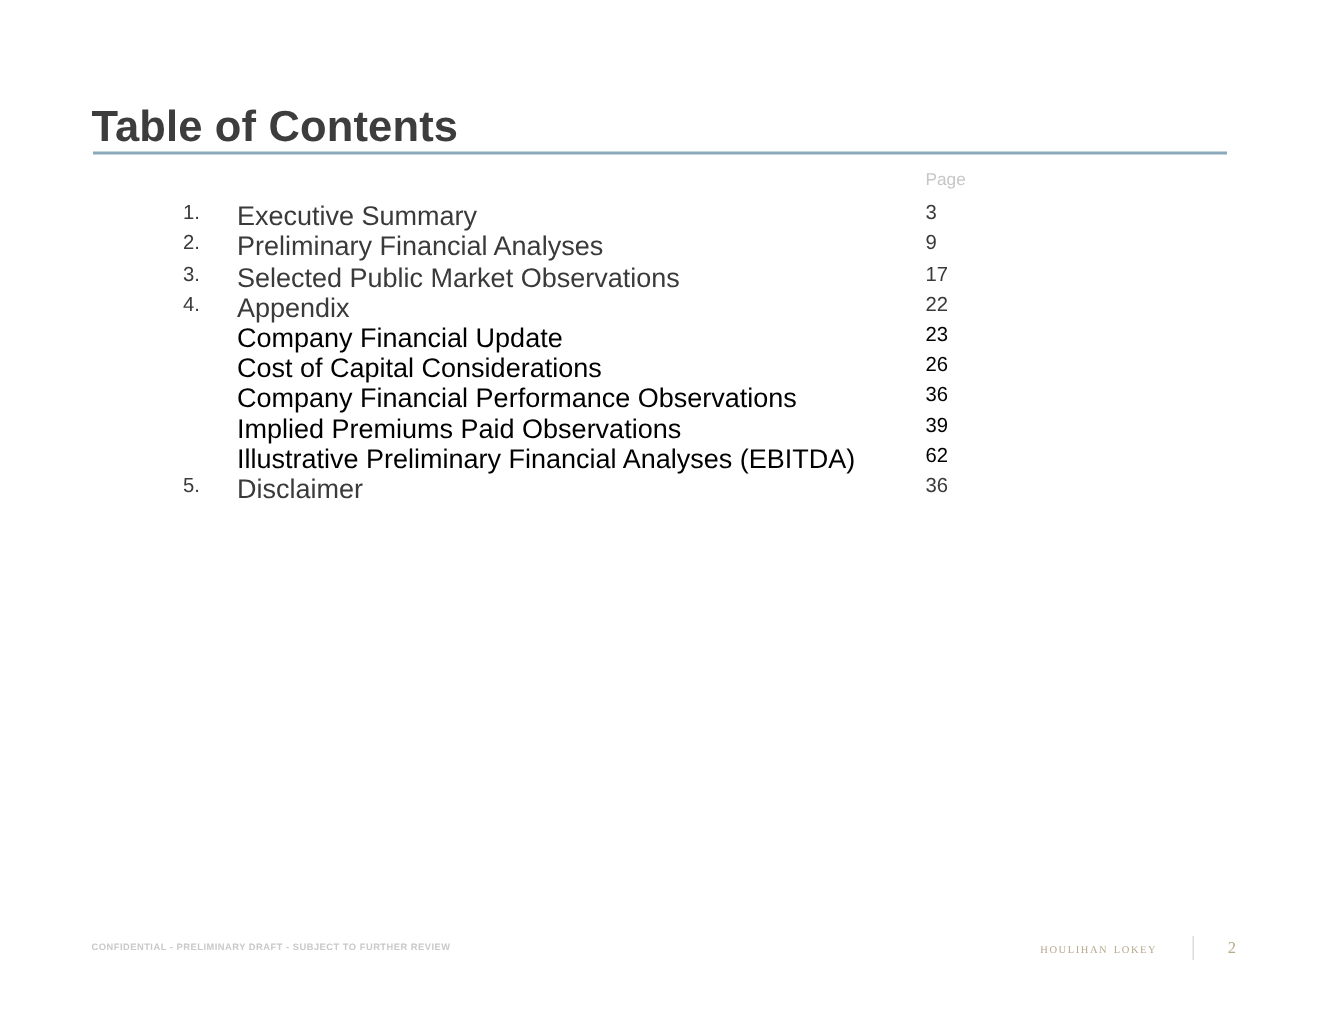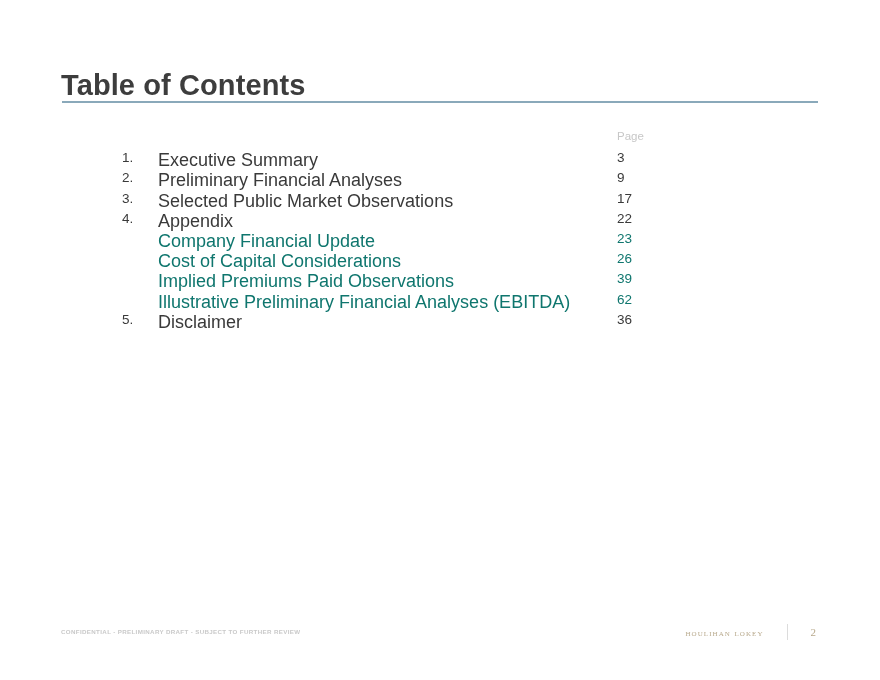--- a/index.html
+++ b/index.html
@@ -33,21 +33,21 @@
     top: 101px;
     width: 756px;
     height: 2px;
     background: #8aa9ba;
   }
 
   
   #toc {
     position: absolute;
     left: 0;
-    top: 130px;
+    top: 114px;
     width: 796px;
   }
   .toc-head-row,
   .toc-row {
     position: relative;
     height: 20.2px;
   }
   .toc-num {
     position: absolute;
     left: 122px;
@@ -65,21 +65,21 @@
     margin-left: 10px;
   }
   .toc-page {
     position: absolute;
     left: 617px;
     font-size: 13.5px;
     color: #3a3a3a;
   }
   .toc-row.sub .toc-label,
   .toc-row.sub .toc-page {
-    color: #0f766e;
+    color: #000000;
   }
   .page-col-header {
     position: absolute;
     left: 617px;
     font-size: 11.5px;
     color: #c7c7c7;
   }
 
   
   #footer-confidential {
@@ -87,21 +87,21 @@
     left: 61px;
     top: 628px;
     font-size: 6.2px;
     letter-spacing: 0.35px;
     color: #c9c9c9;
     font-weight: bold;
     white-space: nowrap;
   }
   #footer-brand {
     position: absolute;
-    right: 64px;
+    right: 56px;
     top: 624px;
     display: flex;
     align-items: center;
     gap: 12px;
   }
   #brand-wordmark {
     font-family: "Liberation Serif", serif;
     font-size: 10.5px;
     letter-spacing: 1.05px;
     color: #b8a98c;
@@ -158,20 +158,25 @@
         <span class="toc-label">Company Financial Update</span>
         <span class="toc-page">23</span>
       </div>
       <div class="toc-row sub">
         <span class="toc-num"></span>
         <span class="toc-label">Cost of Capital Considerations</span>
         <span class="toc-page">26</span>
       </div>
       <div class="toc-row sub">
         <span class="toc-num"></span>
+        <span class="toc-label">Company Financial Performance Observations</span>
+        <span class="toc-page">36</span>
+      </div>
+      <div class="toc-row sub">
+        <span class="toc-num"></span>
         <span class="toc-label">Implied Premiums Paid Observations</span>
         <span class="toc-page">39</span>
       </div>
       <div class="toc-row sub">
         <span class="toc-num"></span>
         <span class="toc-label">Illustrative Preliminary Financial Analyses (EBITDA)</span>
         <span class="toc-page">62</span>
       </div>
       <div class="toc-row">
         <span class="toc-num">5.</span>

